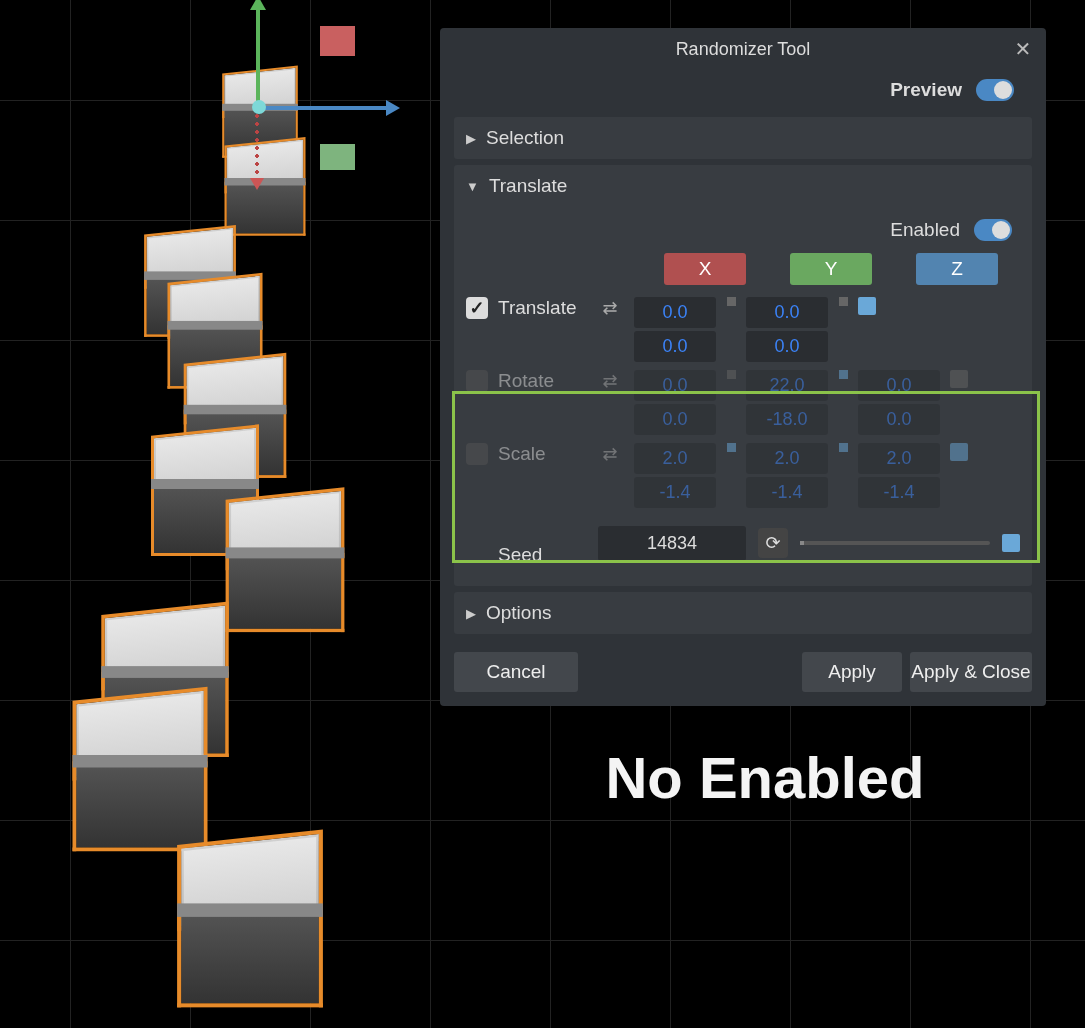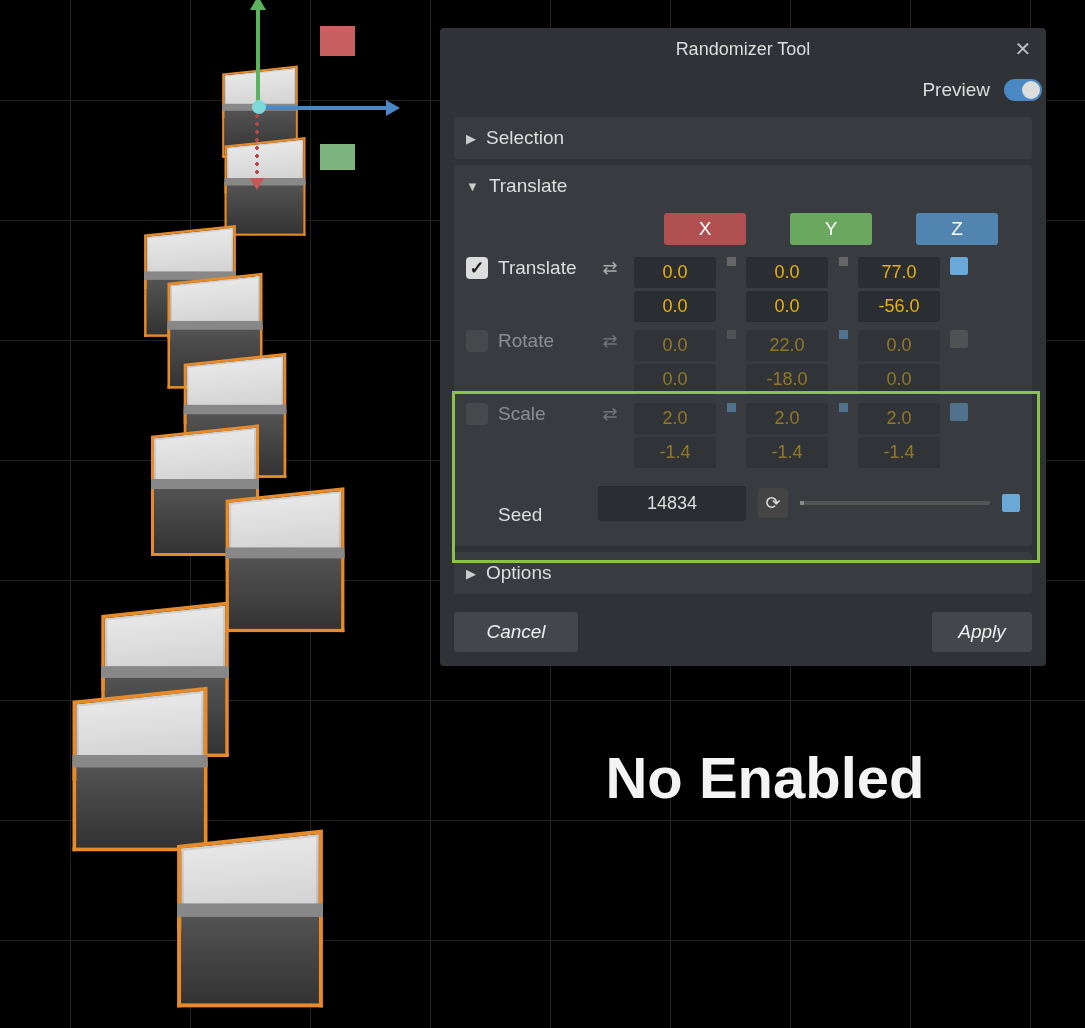--- a/index.html
+++ b/index.html
@@ -67,23 +67,24 @@
   font-size:18px;
   color:#ddd;
 }
 .close-x {
   position:absolute; right:12px; top:10px;
   width:22px; height:22px; cursor:pointer;
   color:#bbb; font-size:20px; line-height:22px;
 }
 .preview-row {
   display:flex; justify-content:flex-end; align-items:center;
-  padding:8px 4px 16px;
+  padding:8px 32px 16px;
   gap:14px;
   font-size:19px;
+  font-weight:bold;
 }
 .toggle {
   width:38px; height:22px; background:#4a88c4; border-radius:11px; position:relative; cursor:pointer;
 }
 .toggle::after { content:""; position:absolute; right:2px; top:2px; width:18px; height:18px; border-radius:50%; background:#ddd;}
 
 .section {
   margin:0 14px 6px;
   background:#383c41;
   border-radius:3px;
@@ -115,21 +116,21 @@
   flex-shrink:0;
 }
 .chk.on { background:#ddd; }
 .chk.on::after { content:"✓"; color:#222; font-size:18px; font-weight:bold;}
 .rlabel { width:88px; font-size:19px;}
 .link-ic { width:28px; color:#aaa; font-size:18px; text-align:center;}
 
 .valcol { display:flex; flex-direction:column; gap:3px; }
 .valbox {
   width:82px; padding:5px 0; text-align:center;
-  background:#2a2d31; border-radius:3px; font-size:18px; color:#eab308;
+  background:#2a2d31; border-radius:3px; font-size:18px; color:#3b82f6;
 }
 .sep { width:10px; display:flex; justify-content:center;}
 .sep .sq { width:9px; height:9px; background:#666;}
 .sep .sq.blue { background:#6aa8d8;}
 .tail { width:18px; }
 .tail .sq { width:18px; height:18px; background:#6aa8d8; border-radius:2px;}
 .tail .sq.gray { background:#666;}
 
 .hilite {
   position:absolute;
@@ -143,21 +144,21 @@
 .seed-in {
   width:148px; padding:7px 0; text-align:center; background:#2a2d31; border-radius:3px; font-size:18px;
 }
 .refresh {
   width:30px; height:30px; background:#444; border-radius:4px; display:flex; align-items:center; justify-content:center; cursor:pointer;
   color:#ddd; font-size:18px;
 }
 .slider { flex:1; height:4px; background:#555; border-radius:2px; position:relative;}
 .slider::after { content:""; position:absolute; left:0; top:0; width:4px; height:4px; background:#888;}
 
-.buttons { display:flex; gap:8px; padding:12px 14px 14px;font-style:italic;}
+.buttons { display:flex; gap:8px; padding:12px 14px 14px;}
 .btn {
   background:#43474c; padding:9px 0; text-align:center; border-radius:3px; cursor:pointer;
   font-size:19px; color:#eee;
 }
 .btn.cancel { width:124px;}
 .btn.reset { width:124px;}
 .spacer { flex:1;}
 .btn.apply { width:100px;}
 .btn.apply-close { width:122px;}
 
@@ -250,20 +251,24 @@
       <span>Selection</span>
     </div>
   </div>
 
   <div class="section">
     <div class="section-head">
       <span class="tri">▼</span>
       <span>Translate</span>
     </div>
     <div class="section-body">
+      <div class="enabled-row">
+        <span>Enabled</span>
+        <div class="toggle"></div>
+      </div>
 
       <div class="axis-head">
         <div class="axis ax-x">X</div>
         <div class="axis ax-y">Y</div>
         <div class="axis ax-z">Z</div>
       </div>
 
       <div class="row">
         <div class="chk on"></div>
         <div class="rlabel">Translate</div>
@@ -275,24 +280,20 @@
         <div class="sep">
             <div class="sq"></div>
           </div>
         <div class="valcol">
           <div class="valbox">0.0</div>
           <div class="valbox">0.0</div>
         </div>
         <div class="sep">
             <div class="sq"></div>
           </div>
-        <div class="valcol">
-          <div class="valbox">77.0</div>
-          <div class="valbox">-56.0</div>
-        </div>
         <div class="tail">
             <div class="sq"></div>
           </div>
       </div>
 
       <div class="row dim">
         <div class="chk"></div>
         <div class="rlabel">Rotate</div>
         <div class="link-ic">⇄</div>
         <div class="valcol">
@@ -363,18 +364,19 @@
     <div class="section-head">
       <span class="tri">▶</span>
       <span>Options</span>
     </div>
   </div>
 
   <div class="buttons">
     <div class="btn cancel">Cancel</div>
     <div class="spacer"></div>
     <div class="btn apply">Apply</div>
+    <div class="btn apply-close">Apply &amp; Close</div>
   </div>
 </div>
 
 <div class="annot">
   <div>No Enabled</div>
 </div>
 
 </body></html>

